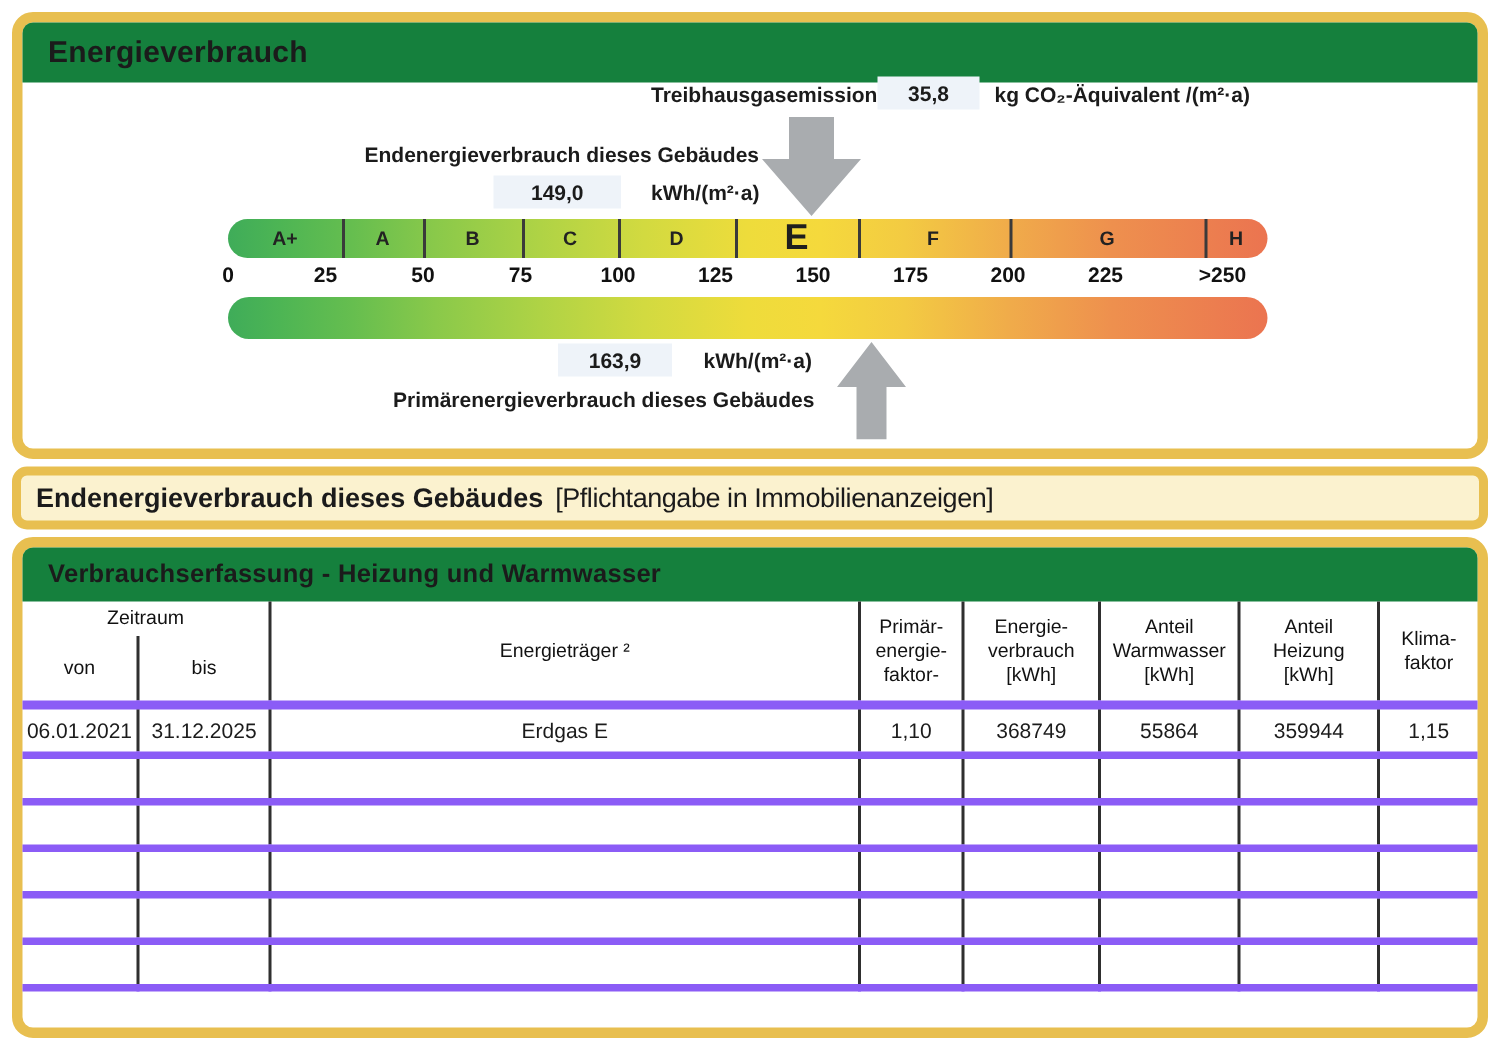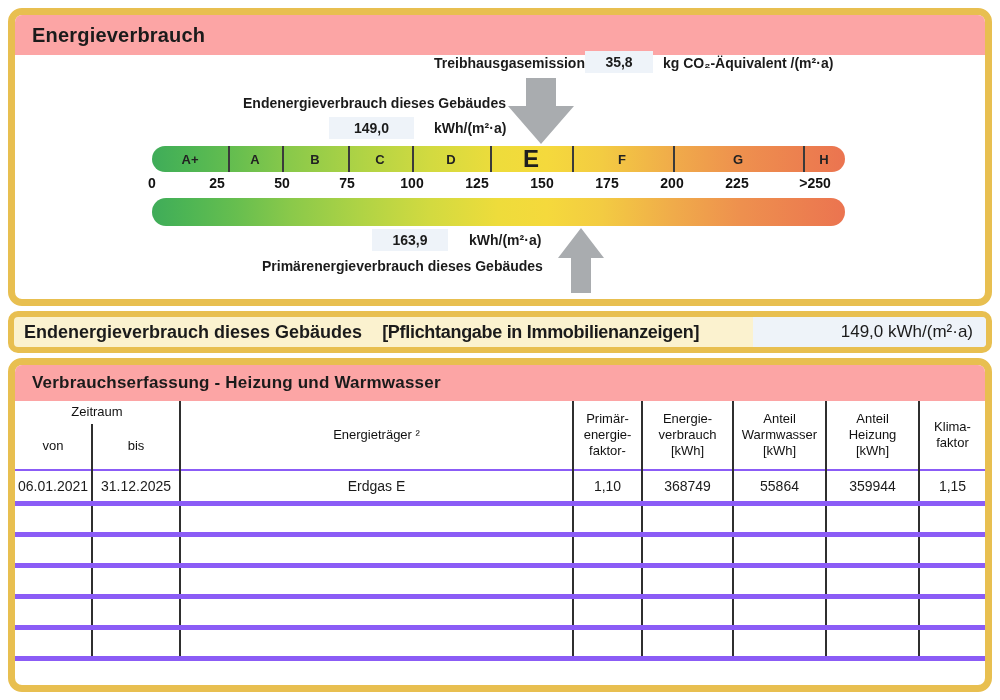--- a/index.html
+++ b/index.html
@@ -6,21 +6,21 @@
   html,body { background:#ffffff; }
   body { font-family:"Liberation Sans","DejaVu Sans",sans-serif; color:#1b1b1b; }
   .page { position:relative; width:1000px; height:700px; background:#ffffff; overflow:hidden; }
 
   
   .panel { position:absolute; border:7px solid #E8BF50; border-radius:14px; background:#ffffff; }
   .panel-energy { left:8px; top:8px; width:984px; height:298px; }
   .panel-band   { left:8px; top:311px; width:984px; height:42px; border-width:6px; border-radius:10px; background:#FBF2CF; }
   .panel-table  { left:8px; top:358px; width:984px; height:334px; }
 
-  .title-band { position:absolute; left:0; right:0; top:0; height:40px; background:#fca5a5;
+  .title-band { position:absolute; left:0; right:0; top:0; height:40px; background:#15803d;
                 border-radius:7px 7px 0 0; display:flex; align-items:center; padding-left:17px; }
   .title-band h1 { font-size:20px; font-weight:bold; letter-spacing:0.2px; }
   .panel-table .title-band { height:36px; }
   .panel-table .title-band h1 { font-size:17px; }
 
   
   .e-abs { position:absolute; }
   .lbl-bold { font-size:14px; font-weight:bold; white-space:nowrap; }
   .val-box { background:#EEF3F9; display:flex; align-items:center; justify-content:center;
              font-size:14px; font-weight:bold; }
@@ -34,37 +34,37 @@
   .scale-tickline { position:absolute; top:0; width:2px; height:26px; background:#3a3a3a; }
   .scale-letter { position:absolute; top:50%; transform:translate(-50%,-50%); font-size:13px; font-weight:bold; color:#222; }
   .scale-letter.current { font-size:24px; color:#1e1e1e; }
   .scale-numbers { position:absolute; left:137px; top:160px; width:693px; height:18px; }
   .scale-num { position:absolute; transform:translateX(-50%); font-size:14px; font-weight:bold; color:#111; white-space:nowrap; }
   .arrow-svg { position:absolute; }
 
   
   .band-inner { position:absolute; inset:0; display:flex; align-items:center; padding-left:10px; }
   .band-inner .b1 { font-size:18px; font-weight:bold; white-space:nowrap; }
-  .band-inner .b2 { font-size:18px; font-weight:bold; letter-spacing:-0.3px; margin-left:20px; white-space:nowrap; }
+  .band-inner .b2 { font-size:18px; font-weight:normal; letter-spacing:-0.3px; margin-left:8px; white-space:nowrap; }
   .band-value { position:absolute; right:0; top:0; bottom:0; width:233px; background:#EEF3F9;
                 border-radius:0 4px 4px 0; display:flex; align-items:center; justify-content:flex-end;
                 padding-right:13px; font-size:17px; }
 
   
   .vtable { position:absolute; left:0; top:36px; border-collapse:collapse; table-layout:fixed; width:970px; }
   .vtable col.c-von {width:77px;} .vtable col.c-bis {width:88px;} .vtable col.c-en {width:393px;}
   .vtable col.c-pef {width:69px;} .vtable col.c-ev {width:91px;} .vtable col.c-aw {width:93px;}
   .vtable col.c-ah {width:93px;} .vtable col.c-kf {width:66px;}
   .vtable th { font-size:13px; font-weight:normal; color:#111; text-align:center; vertical-align:middle;
                white-space:pre-line; line-height:1.25; }
   .vtable td { font-size:14px; text-align:center; vertical-align:middle; height:31px; }
   .vtable .vline { border-left:2px solid #2f2f2f; }
   .vtable thead tr.r1 th { height:23px; }
   .vtable thead tr.r2 th { height:46px; }
-  .vtable thead { border-bottom:2px solid #8b5cf6; }
+  .vtable thead { border-bottom:6px solid #8b5cf6; }
   .vtable tbody tr { border-bottom:5px solid #8b5cf6; }
   .vtable tbody tr:first-child td { height:33px; }
 
   .table-footer { position:absolute; left:16px; bottom:6px; display:flex; align-items:center; }
   .checkbox { width:13px; height:13px; border:1.5px solid #222; background:#fff; margin-right:11px; }
   .table-footer span { font-size:15px; }
 </style>
 </head>
 <body>
 
@@ -130,21 +130,20 @@
     <svg class="arrow-svg" style="left:543px; top:213px;" width="46" height="65" viewBox="0 0 46 65">
       <polygon points="23,0 46,30 33,30 33,65 13,65 13,30 0,30" fill="#A9ACAF"></polygon>
     </svg>
   </div>
 
   <div class="panel panel-band">
     <div class="band-inner">
       <span class="b1">Endenergieverbrauch dieses Gebäudes</span>
       <span class="b2">[Pflichtangabe in Immobilienanzeigen]</span>
     </div>
-    <div class="band-value">149,0 kWh/(m²·a)</div>
   </div>
 
   <div class="panel panel-table">
     <div class="title-band">
       <h1>Verbrauchserfassung - Heizung und Warmwasser</h1>
     </div>
 
     <table class="vtable">
       <colgroup>
         <col class="c-von">

